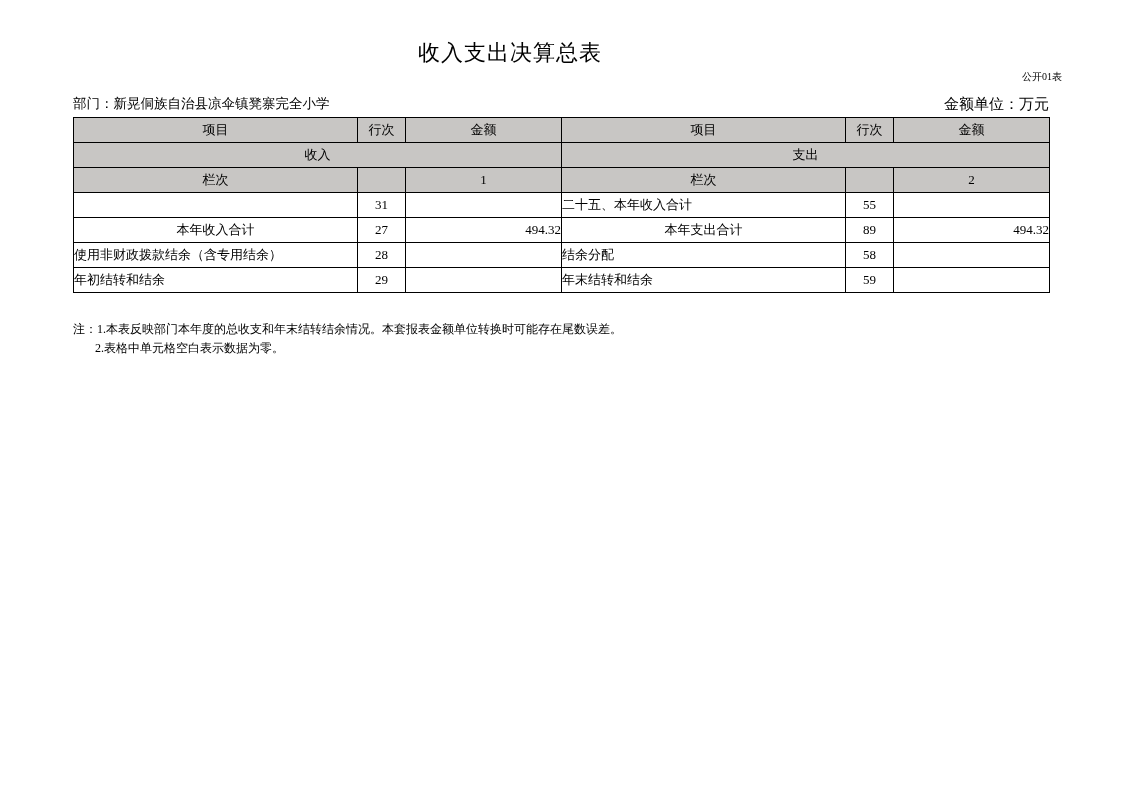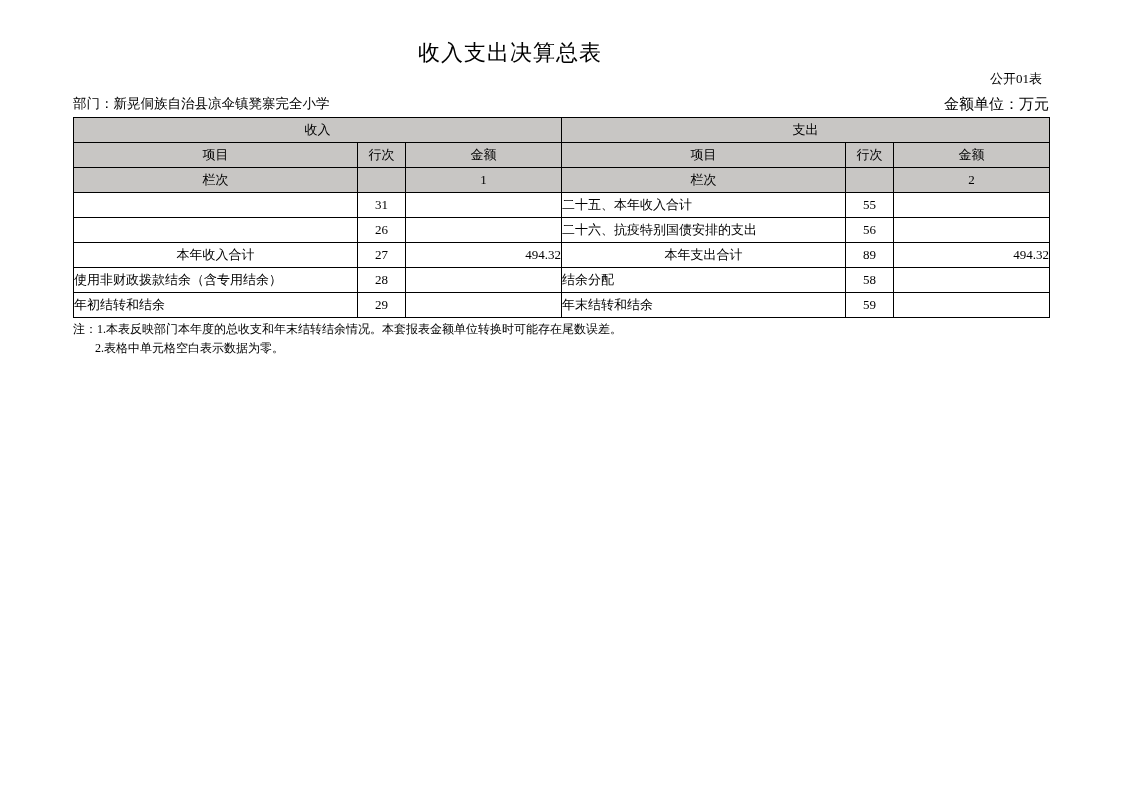--- a/index.html
+++ b/index.html
@@ -27,22 +27,22 @@
     left: 0;
     width: 1020px;
     text-align: center;
     font-size: 22px;
     font-weight: normal;
     letter-spacing: 1px;
   }
   .form-code {
     position: absolute;
     top: 70px;
-    right: 80px;
-    font-size: 13px;
+    right: 60px;
+    font-size: 10px;
   }
   .dept-line {
     position: absolute;
     top: 95px;
     left: 73px;
     font-size: 13.5px;
   }
   .unit-line {
     position: absolute;
     top: 95px;
@@ -110,54 +110,46 @@
     <colgroup>
       <col class="c-item">
         <col class="c-row">
         <col class="c-amt">
       <col class="c-item">
         <col class="c-row">
         <col class="c-amt">
     </colgroup>
     <tbody>
       <tr>
-        <td class="hdr hdr-tall" colspan="3">收入</td>
-        <td class="hdr hdr-tall" colspan="3">支出</td>
-      </tr>
-      <tr>
         <td class="hdr hdr-tall">项目</td>
         <td class="hdr hdr-tall">行次</td>
         <td class="hdr hdr-tall">金额</td>
         <td class="hdr hdr-tall">项目</td>
         <td class="hdr hdr-tall">行次</td>
         <td class="hdr hdr-tall">金额</td>
+      </tr>
+      <tr>
+        <td class="hdr hdr-tall" colspan="3">收入</td>
+        <td class="hdr hdr-tall" colspan="3">支出</td>
       </tr>
       <tr>
         <td class="hdr hdr-tall">栏次</td>
         <td class="hdr hdr-tall"></td>
         <td class="hdr hdr-tall">1</td>
         <td class="hdr hdr-tall">栏次</td>
         <td class="hdr hdr-tall"></td>
         <td class="hdr hdr-tall">2</td>
       </tr>
 
       <tr>
         <td class="cell-left"></td>
         <td class="cell-center">31</td>
         <td class="cell-right"></td>
         <td class="cell-left">二十五、本年收入合计</td>
         <td class="cell-center">55</td>
-        <td class="cell-right"></td>
-      </tr>
-      <tr>
-        <td class="cell-left"></td>
-        <td class="cell-center">26</td>
-        <td class="cell-right"></td>
-        <td class="cell-left">二十六、抗疫特别国债安排的支出</td>
-        <td class="cell-center">56</td>
         <td class="cell-right"></td>
       </tr>
       <tr>
         <td class="cell-center">本年收入合计</td>
         <td class="cell-center">27</td>
         <td class="cell-right">494.32</td>
         <td class="cell-center">本年支出合计</td>
         <td class="cell-center">89</td>
         <td class="cell-right">494.32</td>
       </tr>

